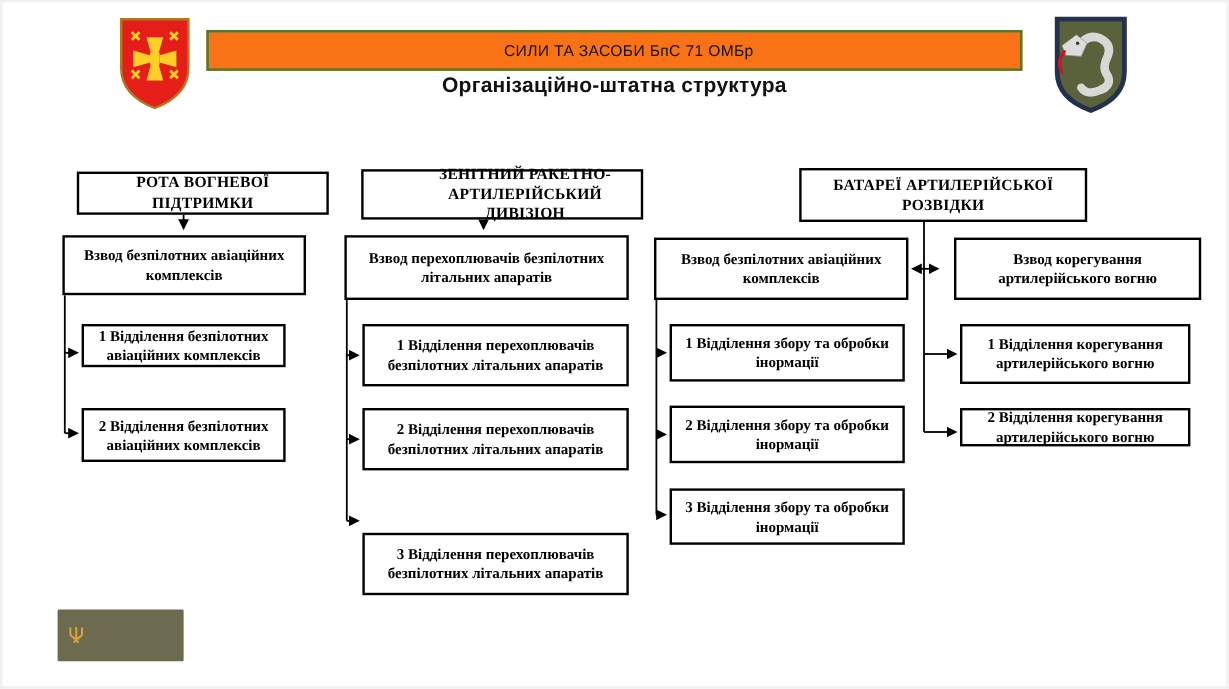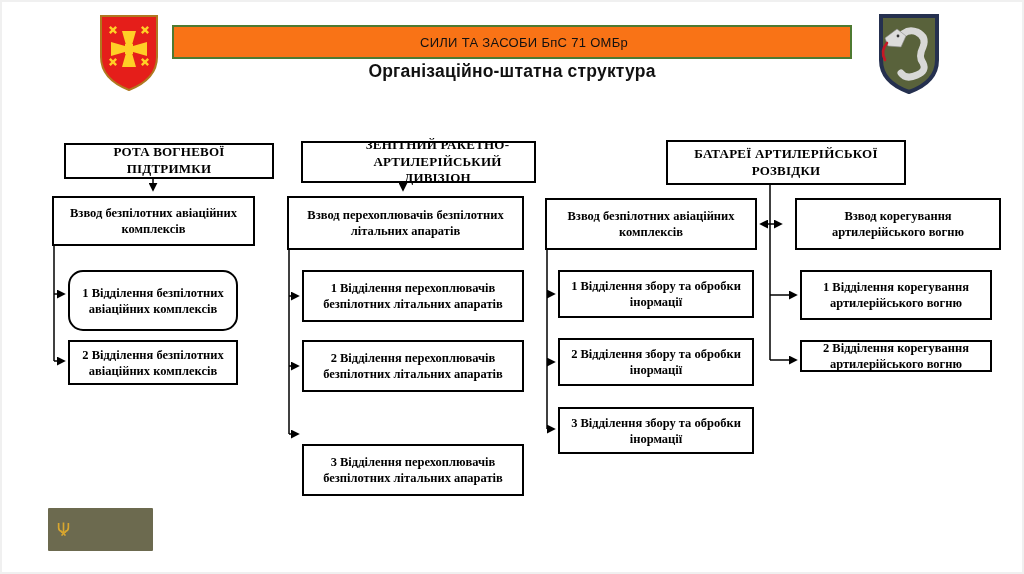--- a/index.html
+++ b/index.html
@@ -126,21 +126,21 @@
     <line x1="547" y1="362" x2="554" y2="362" marker-end="url(#ah)"></line>
     <line x1="547" y1="429" x2="554" y2="429" marker-end="url(#ah)"></line>
 
     <line x1="770" y1="295" x2="796" y2="295" marker-end="url(#ah)"></line>
     <line x1="770" y1="360" x2="796" y2="360" marker-end="url(#ah)"></line>
   </g>
 </svg>
 
 <div class="box hdr" style="left:48px;top:143px;width:210px;height:36px;">РОТА ВОГНЕВОЇ ПІДТРИМКИ</div>
 <div class="box" style="left:52px;top:196px;width:203px;height:50px;">Взвод безпілотних авіаційних комплексів</div>
-<div class="box" style="left:68px;top:270px;width:170px;height:61px;border-radius:15px;">1 Відділення безпілотних авіаційних комплексів</div>
+<div class="box" style="left:68px;top:270px;width:170px;height:36px;">1 Відділення безпілотних авіаційних комплексів</div>
 <div class="box" style="left:68px;top:340px;width:170px;height:45px;">2 Відділення безпілотних авіаційних комплексів</div>
 
 <div class="box hdr" style="left:285px;top:141px;width:235px;height:42px;padding-left:44px;">ЗЕНІТНИЙ РАКЕТНО-АРТИЛЕРІЙСЬКИЙ ДИВІЗІОН</div>
 <div class="box" style="left:287px;top:196px;width:237px;height:54px;">Взвод перехоплювачів безпілотних літальних апаратів</div>
 <div class="box" style="left:302px;top:270px;width:222px;height:52px;">1 Відділення перехоплювачів безпілотних літальних апаратів</div>
 <div class="box" style="left:302px;top:340px;width:222px;height:52px;">2  Відділення перехоплювачів безпілотних літальних апаратів</div>
 <div class="box" style="left:302px;top:408px;width:222px;height:52px;margin-top:36px;">3 Відділення перехоплювачів безпілотних літальних апаратів</div>
 
 <div class="box hdr" style="left:650px;top:140px;width:240px;height:45px;">БАТАРЕЇ АРТИЛЕРІЙСЬКОЇ РОЗВІДКИ</div>
 <div class="box" style="left:545px;top:198px;width:212px;height:52px;">Взвод безпілотних авіаційних комплексів</div>

